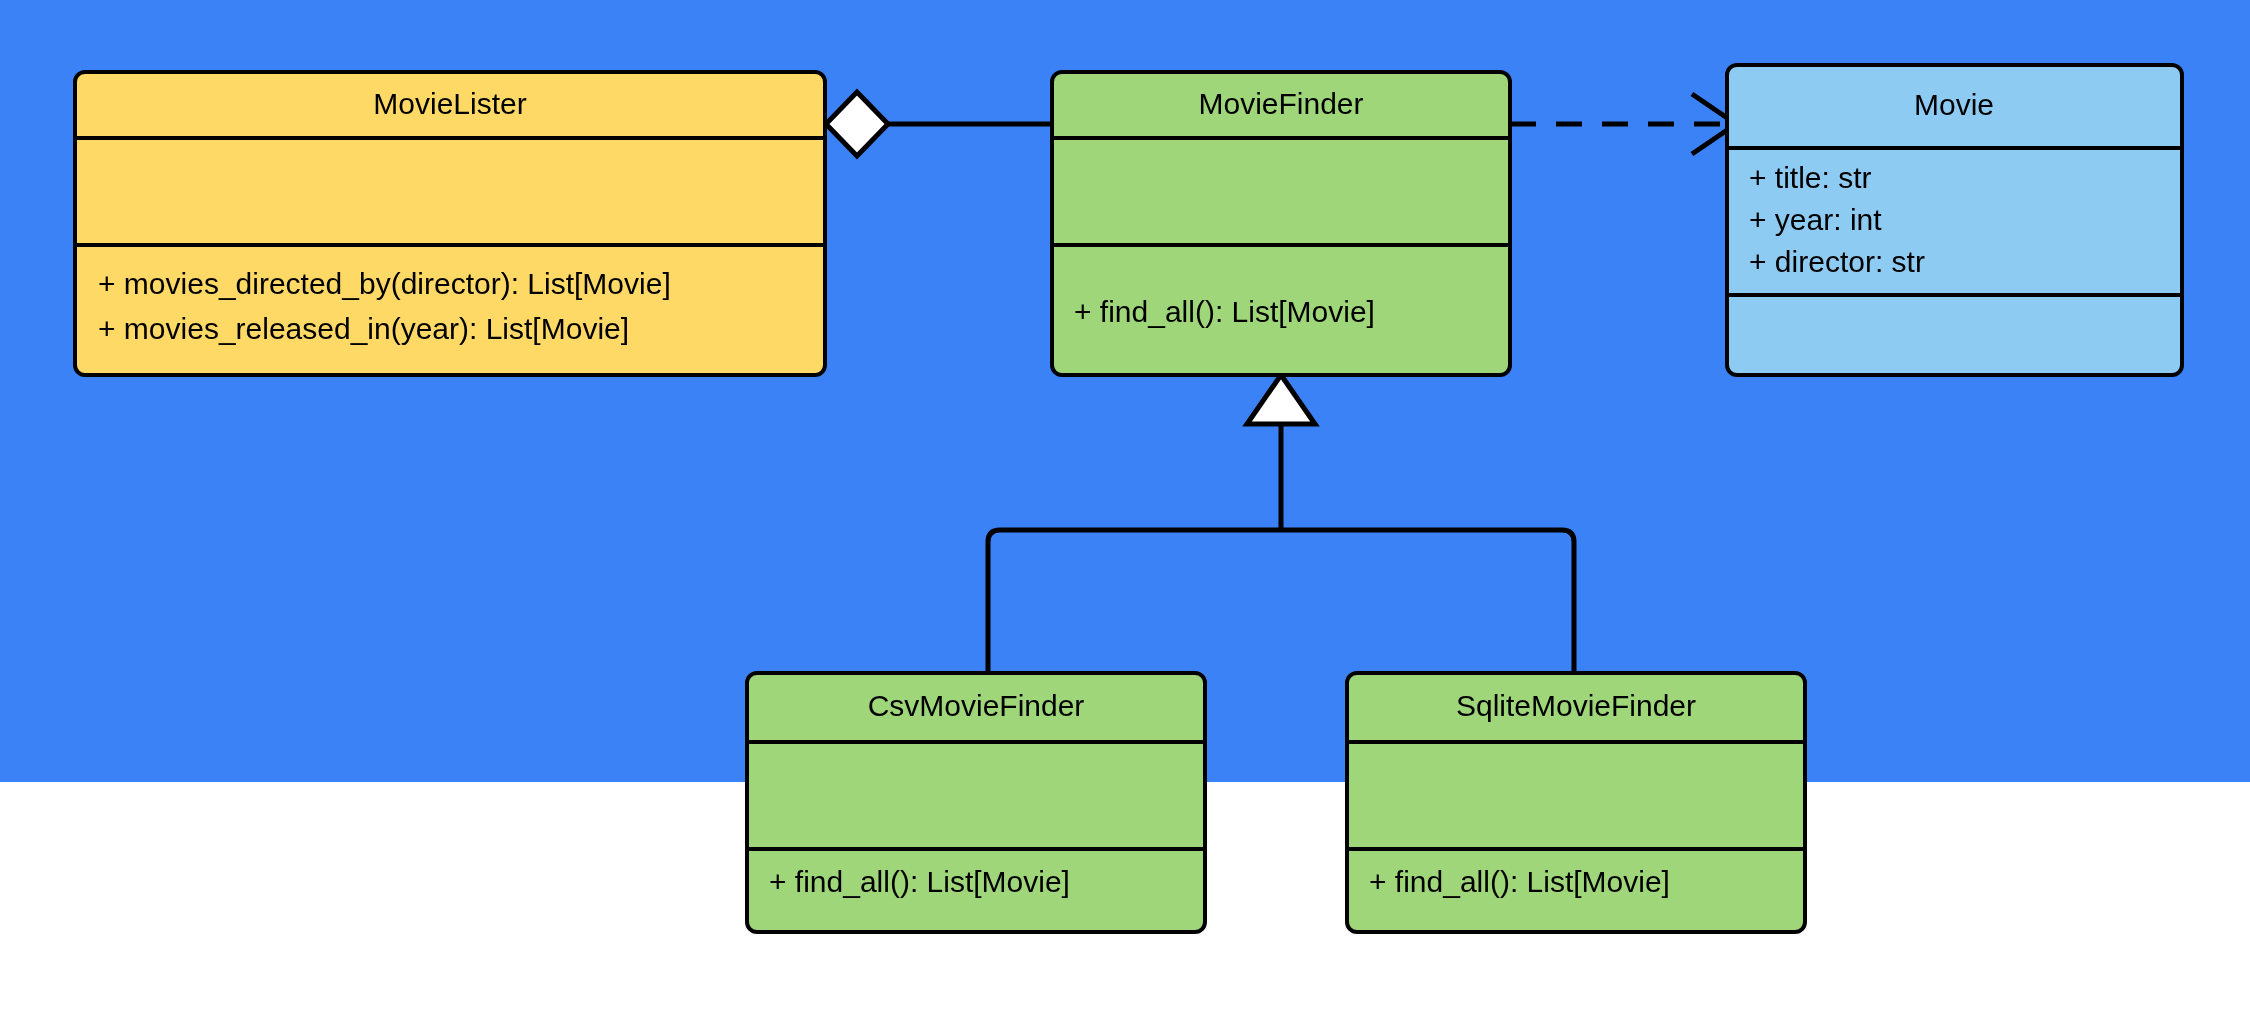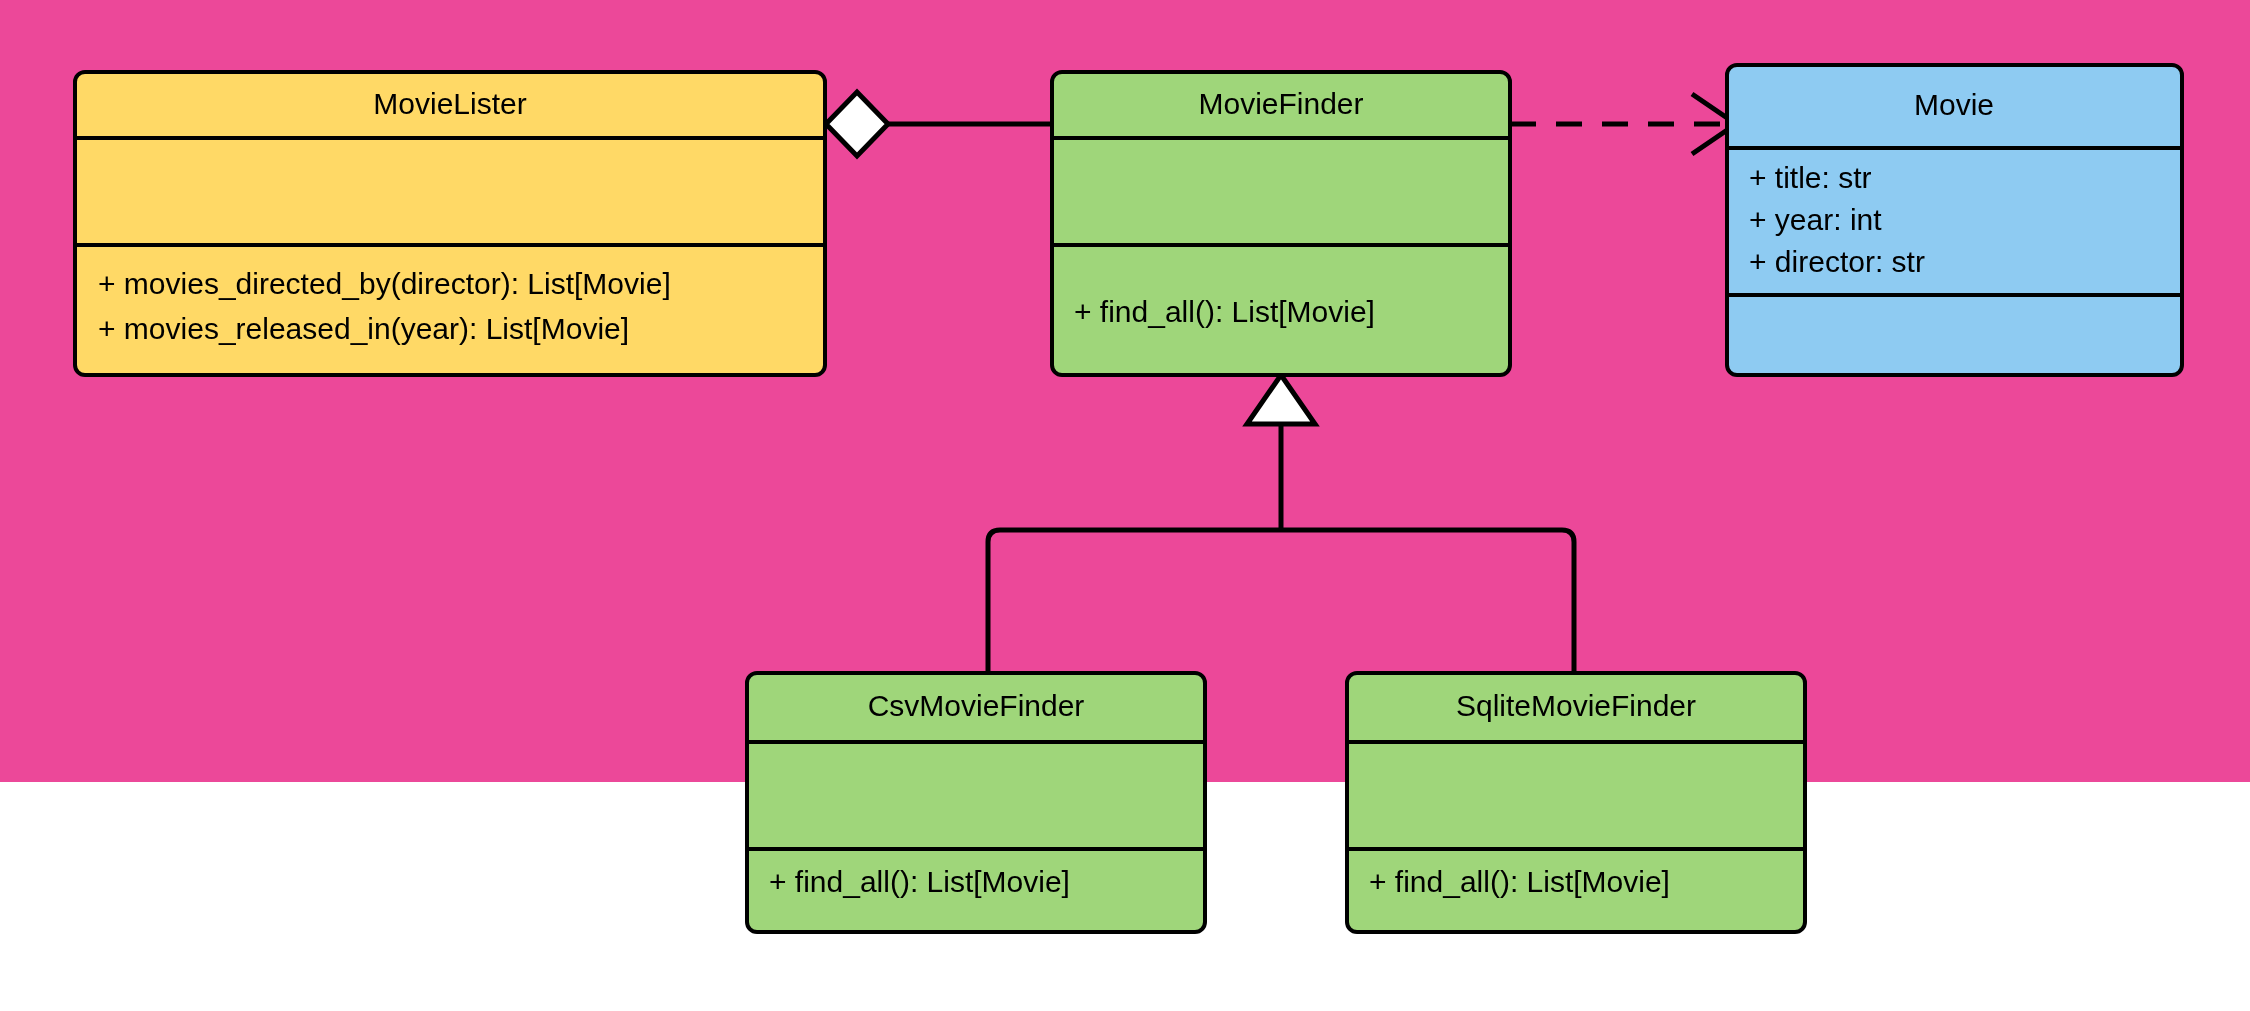--- a/index.html
+++ b/index.html
@@ -10,21 +10,21 @@
   body {
     width: 2250px;
     height: 1011px;
     font-family: "Liberation Sans", sans-serif;
     overflow: hidden;
   }
   #diagram-root {
     position: relative;
     width: 2250px;
     height: 782px;
-    background: #ec4899;
+    background: #3b82f6;
   }
   svg.uml-canvas {
     display: block;
     width: 2250px;
     height: 1011px;
   }
   .cls-box {
     stroke: #000000;
     stroke-width: 4;
   }

